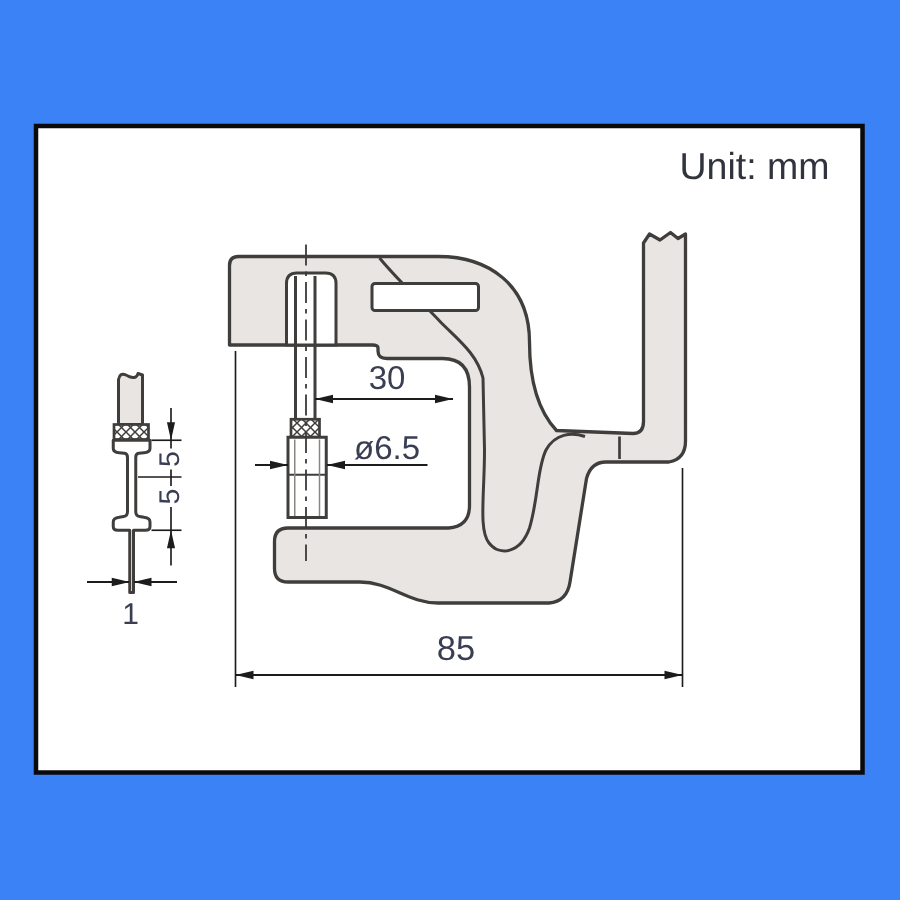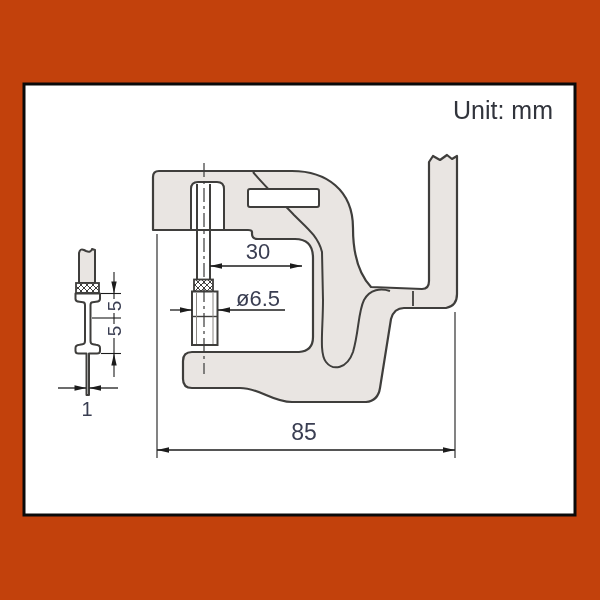--- a/index.html
+++ b/index.html
@@ -1,16 +1,16 @@
 <!DOCTYPE html>
 <html><head>
 <meta charset="utf-8">
 <style>
   html,body{margin:0;padding:0;background:#ffffff;font-family:"Liberation Sans",sans-serif;}
-  .canvas{position:relative;width:600px;height:600px;background:#c2410c;overflow:hidden;}
+  .canvas{position:relative;width:600px;height:600px;background:#3b82f6;overflow:hidden;}
   svg text{font-family:"Liberation Sans","DejaVu Sans",sans-serif;}
   .dimtxt{fill:#3a3e52;}
   .unittxt{fill:#31343c;}
 </style>
 </head>
 <body>
 
 <div class="canvas">
 <svg width="600" height="600" viewBox="0 0 600 600">
   <defs>

